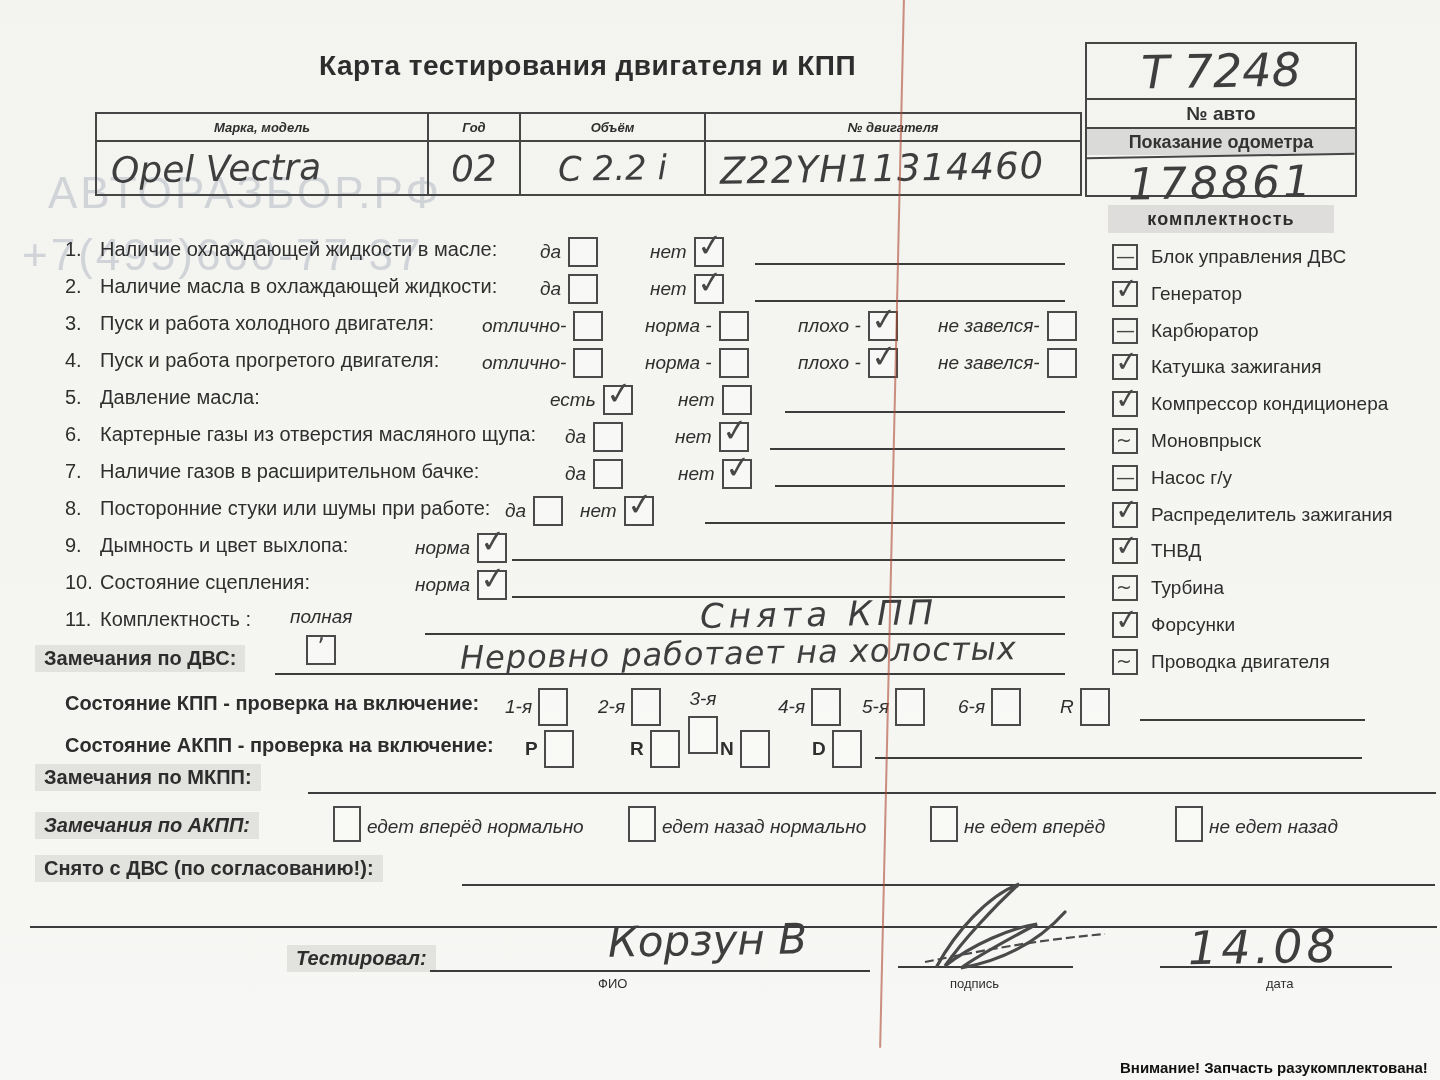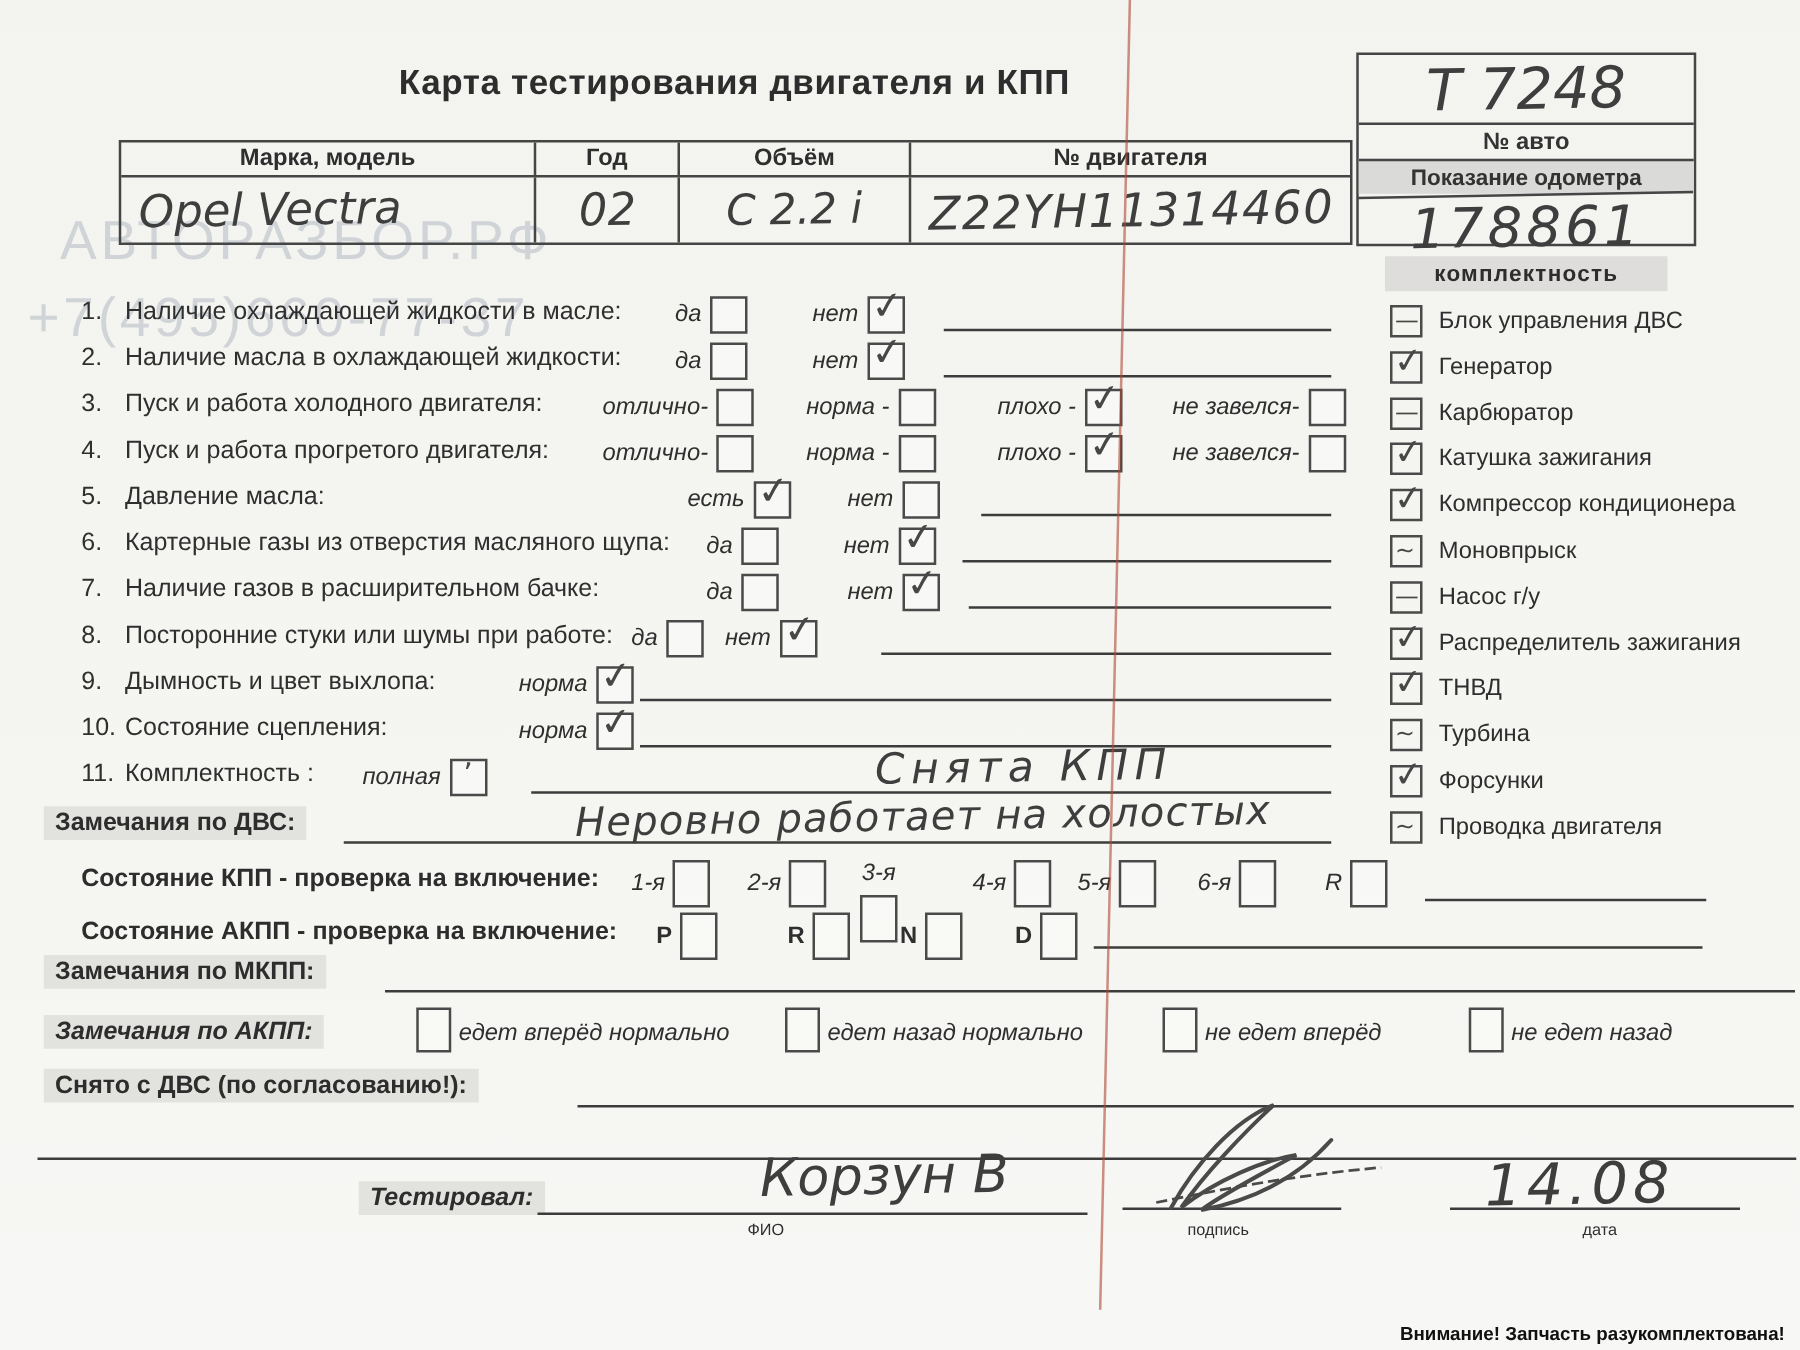--- a/index.html
+++ b/index.html
@@ -10,22 +10,22 @@
   }
   .wm { position:absolute; color:rgba(178,186,195,0.55); font-size:44px; letter-spacing:3px; white-space:nowrap; font-family:"Liberation Sans",sans-serif; }
   .title { position:absolute; left:95px; top:50px; width:985px; text-align:center; font-size:28px; font-weight:bold; letter-spacing:0.5px; color:#2d2d2d; }
 
   
   .vtable { position:absolute; left:95px; top:112px; width:987px; height:84px; border:2px solid #454545; display:flex; flex-direction:column; box-sizing:border-box; }
   .vrow { display:flex; flex:1; }
   .vhead { flex:0 0 26px; border-bottom:2px solid #454545; }
   .vcell { box-sizing:border-box; display:flex; align-items:center; justify-content:center; }
   .vcell + .vcell { border-left:2px solid #454545; }
-  .c1{ width:330px; } .c2{ width:115px; } .c3{ width:185px; } .c4{ flex:1; }
-  .vhead .vcell { font-weight:bold; font-size:19px; color:#2e2e2e; }
+  .c1{ width:330px; } .c2{ width:92px; } .c3{ width:185px; } .c4{ flex:1; }
+  .vhead .vcell { font-weight:bold; font-size:13px; color:#2e2e2e;font-style:italic; }
   .vvals .vcell { justify-content:flex-start; padding-left:14px; }
   .vvals .c2, .vvals .c3 { justify-content:center; padding-left:0; }
 
   .hw { font-family:"DejaVu Sans",sans-serif; font-style:italic; color:#3e3e3e; transform:rotate(-1deg); white-space:nowrap; }
   .hw-make{ font-size:36px; } .hw-year{ font-size:36px; } .hw-vol{ font-size:34px; } .hw-eng{ font-size:37px; letter-spacing:1px; }
 
   
   .obox { position:absolute; left:1085px; top:42px; width:272px; height:155px; border:2px solid #454545; box-sizing:border-box; display:flex; flex-direction:column; }
   .obox-val { flex:0 0 52px; display:flex; align-items:center; justify-content:center; font-size:46px; }
   .obox-lbl { flex:0 0 27px; border-top:2px solid #454545; display:flex; align-items:center; justify-content:center; font-weight:bold; font-size:19px; }
@@ -263,21 +263,21 @@
           <span class="optl">норма</span>
           <span class="box">
             <span class="mark-check">✓</span>
           </span>
         </span>
         <div class="wline" style="left: 512px; top: 27px; width: 553px;"></div>
       </div>
       <div class="crow" style="top: 606px;">
         <span class="cnum">11.</span>
         <span class="clabel">Комплектность :</span>
-        <span class="opt" style="left: 290px;">
+        <span class="opt" style="left: 290px; flex-direction: column;">
           <span class="optl">полная</span>
           <span class="box">
             <span class="mark-dot">ʼ</span>
           </span>
         </span>
         <div class="wline" style="left: 425px; top: 27px; width: 640px;"></div>
       </div>
     </div>
 
   <div class="comp-h">комплектность</div>

